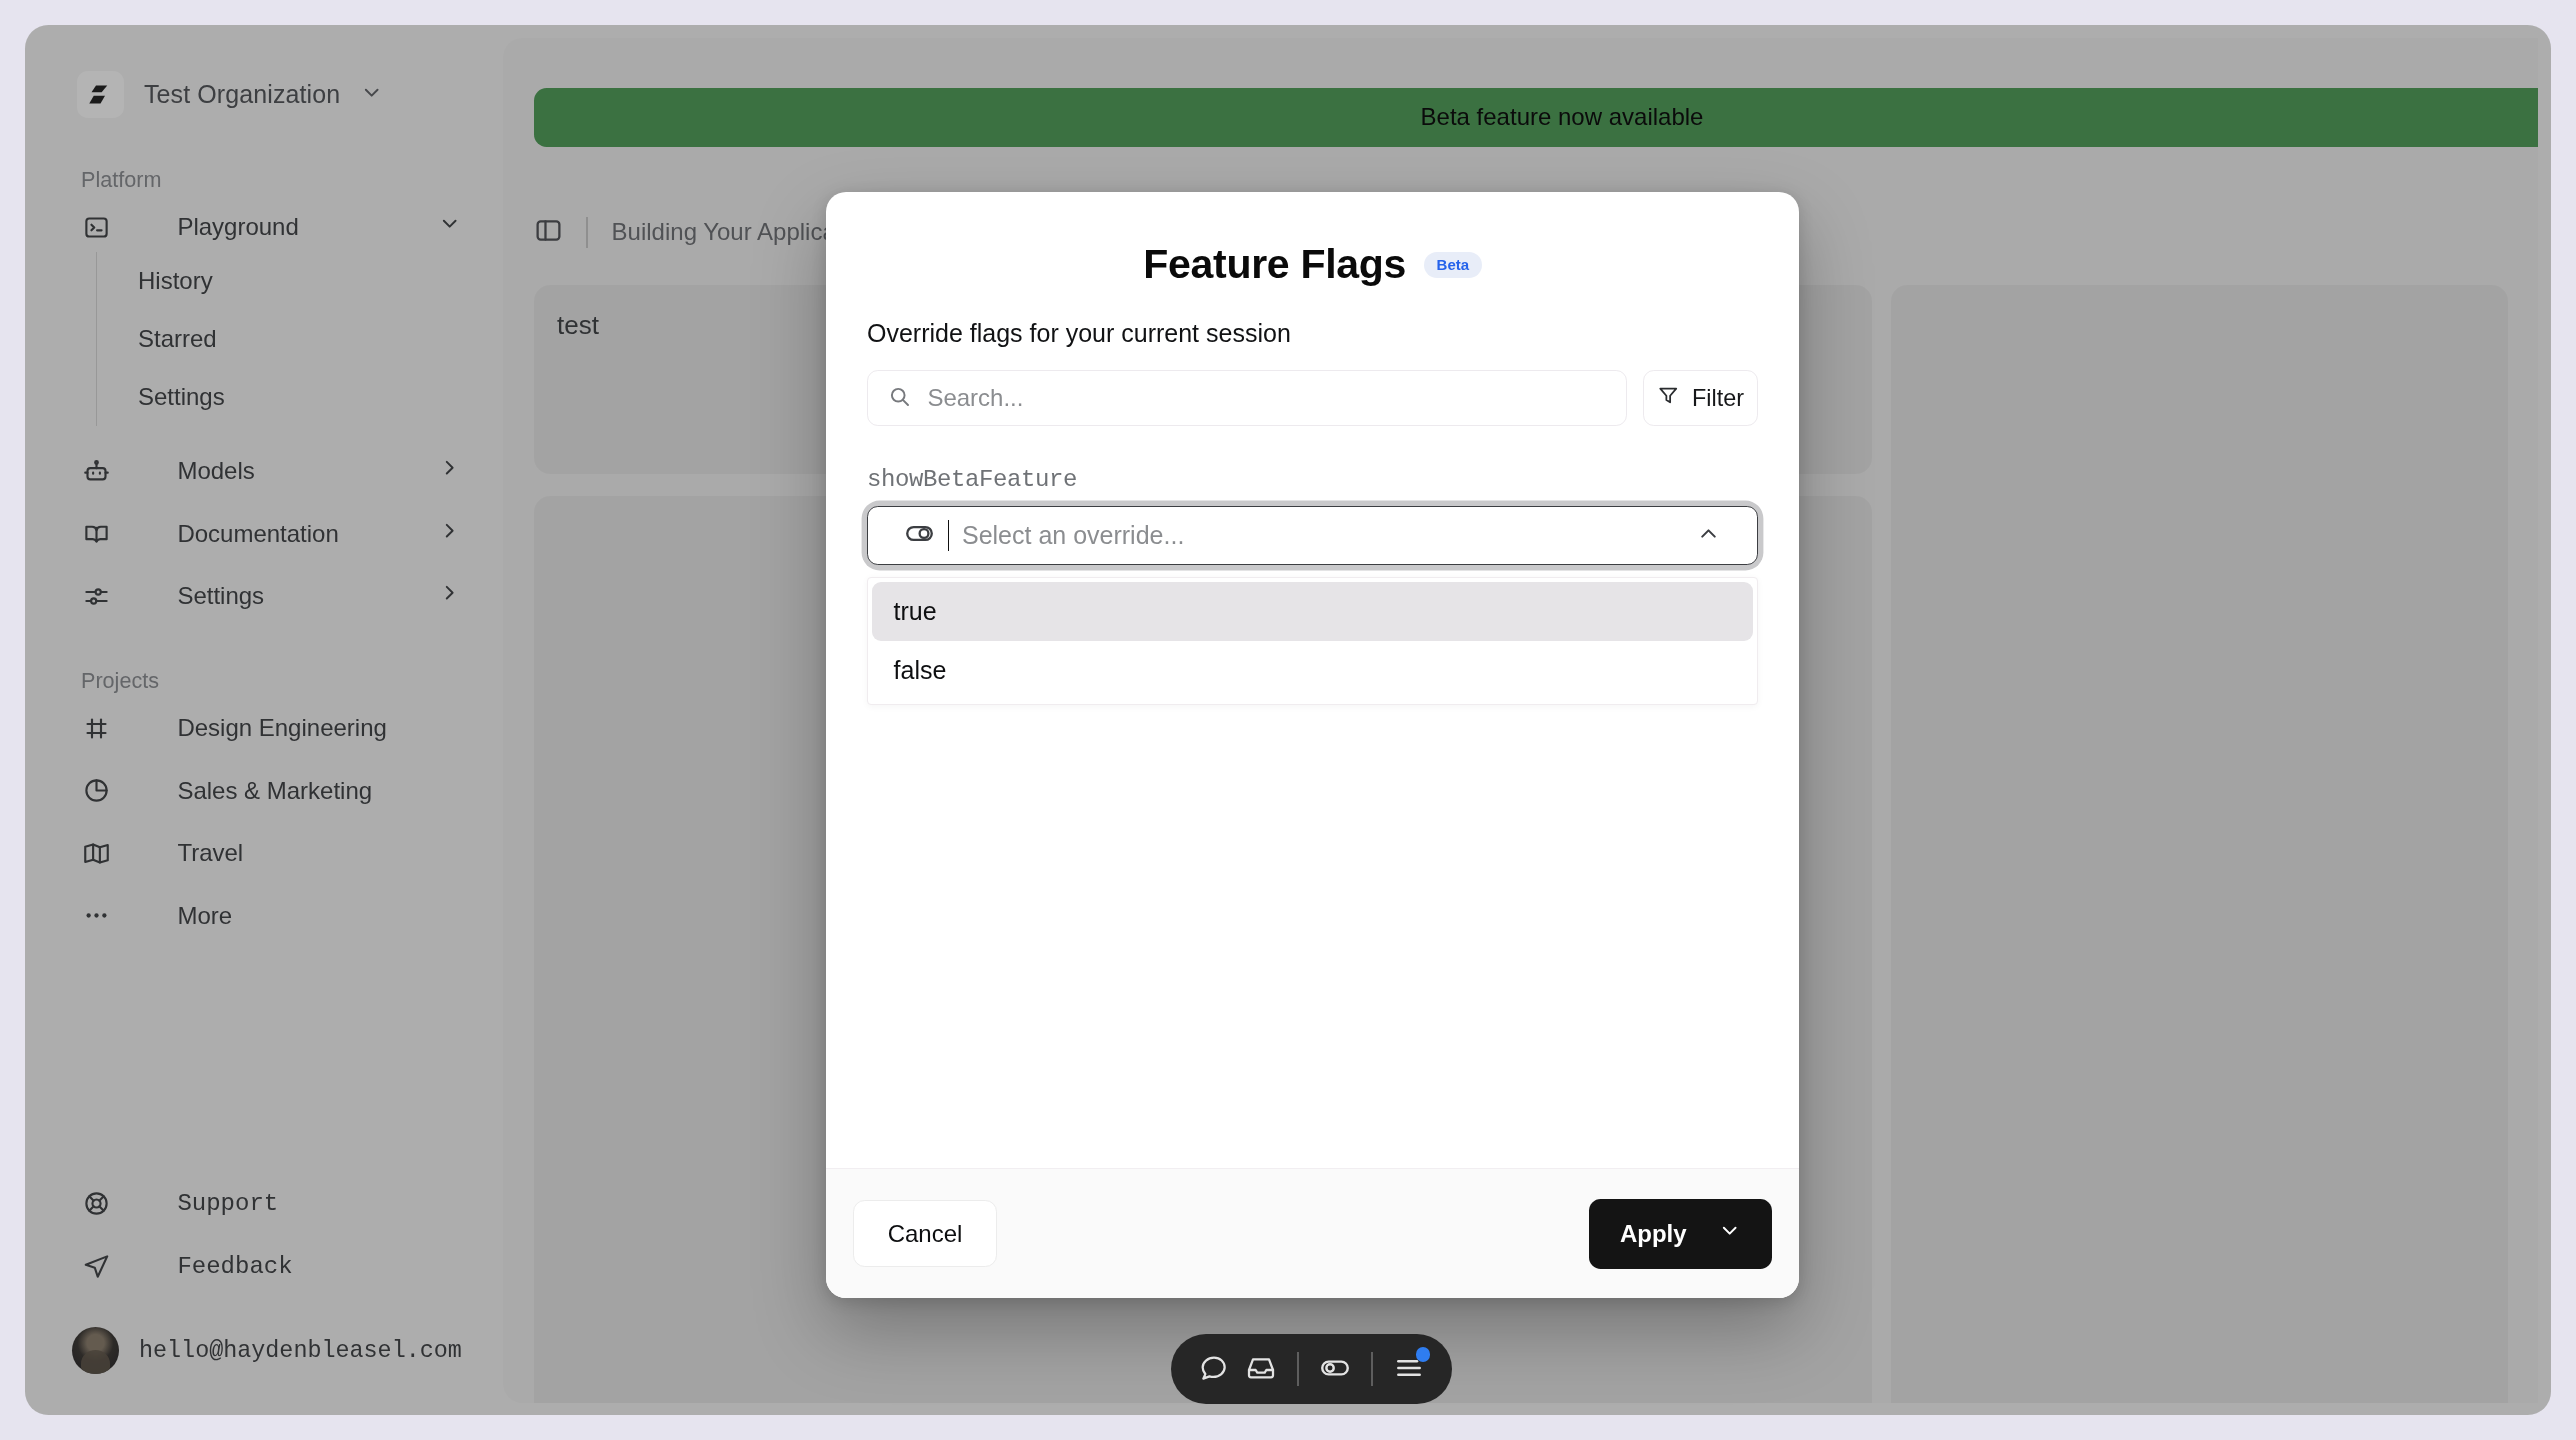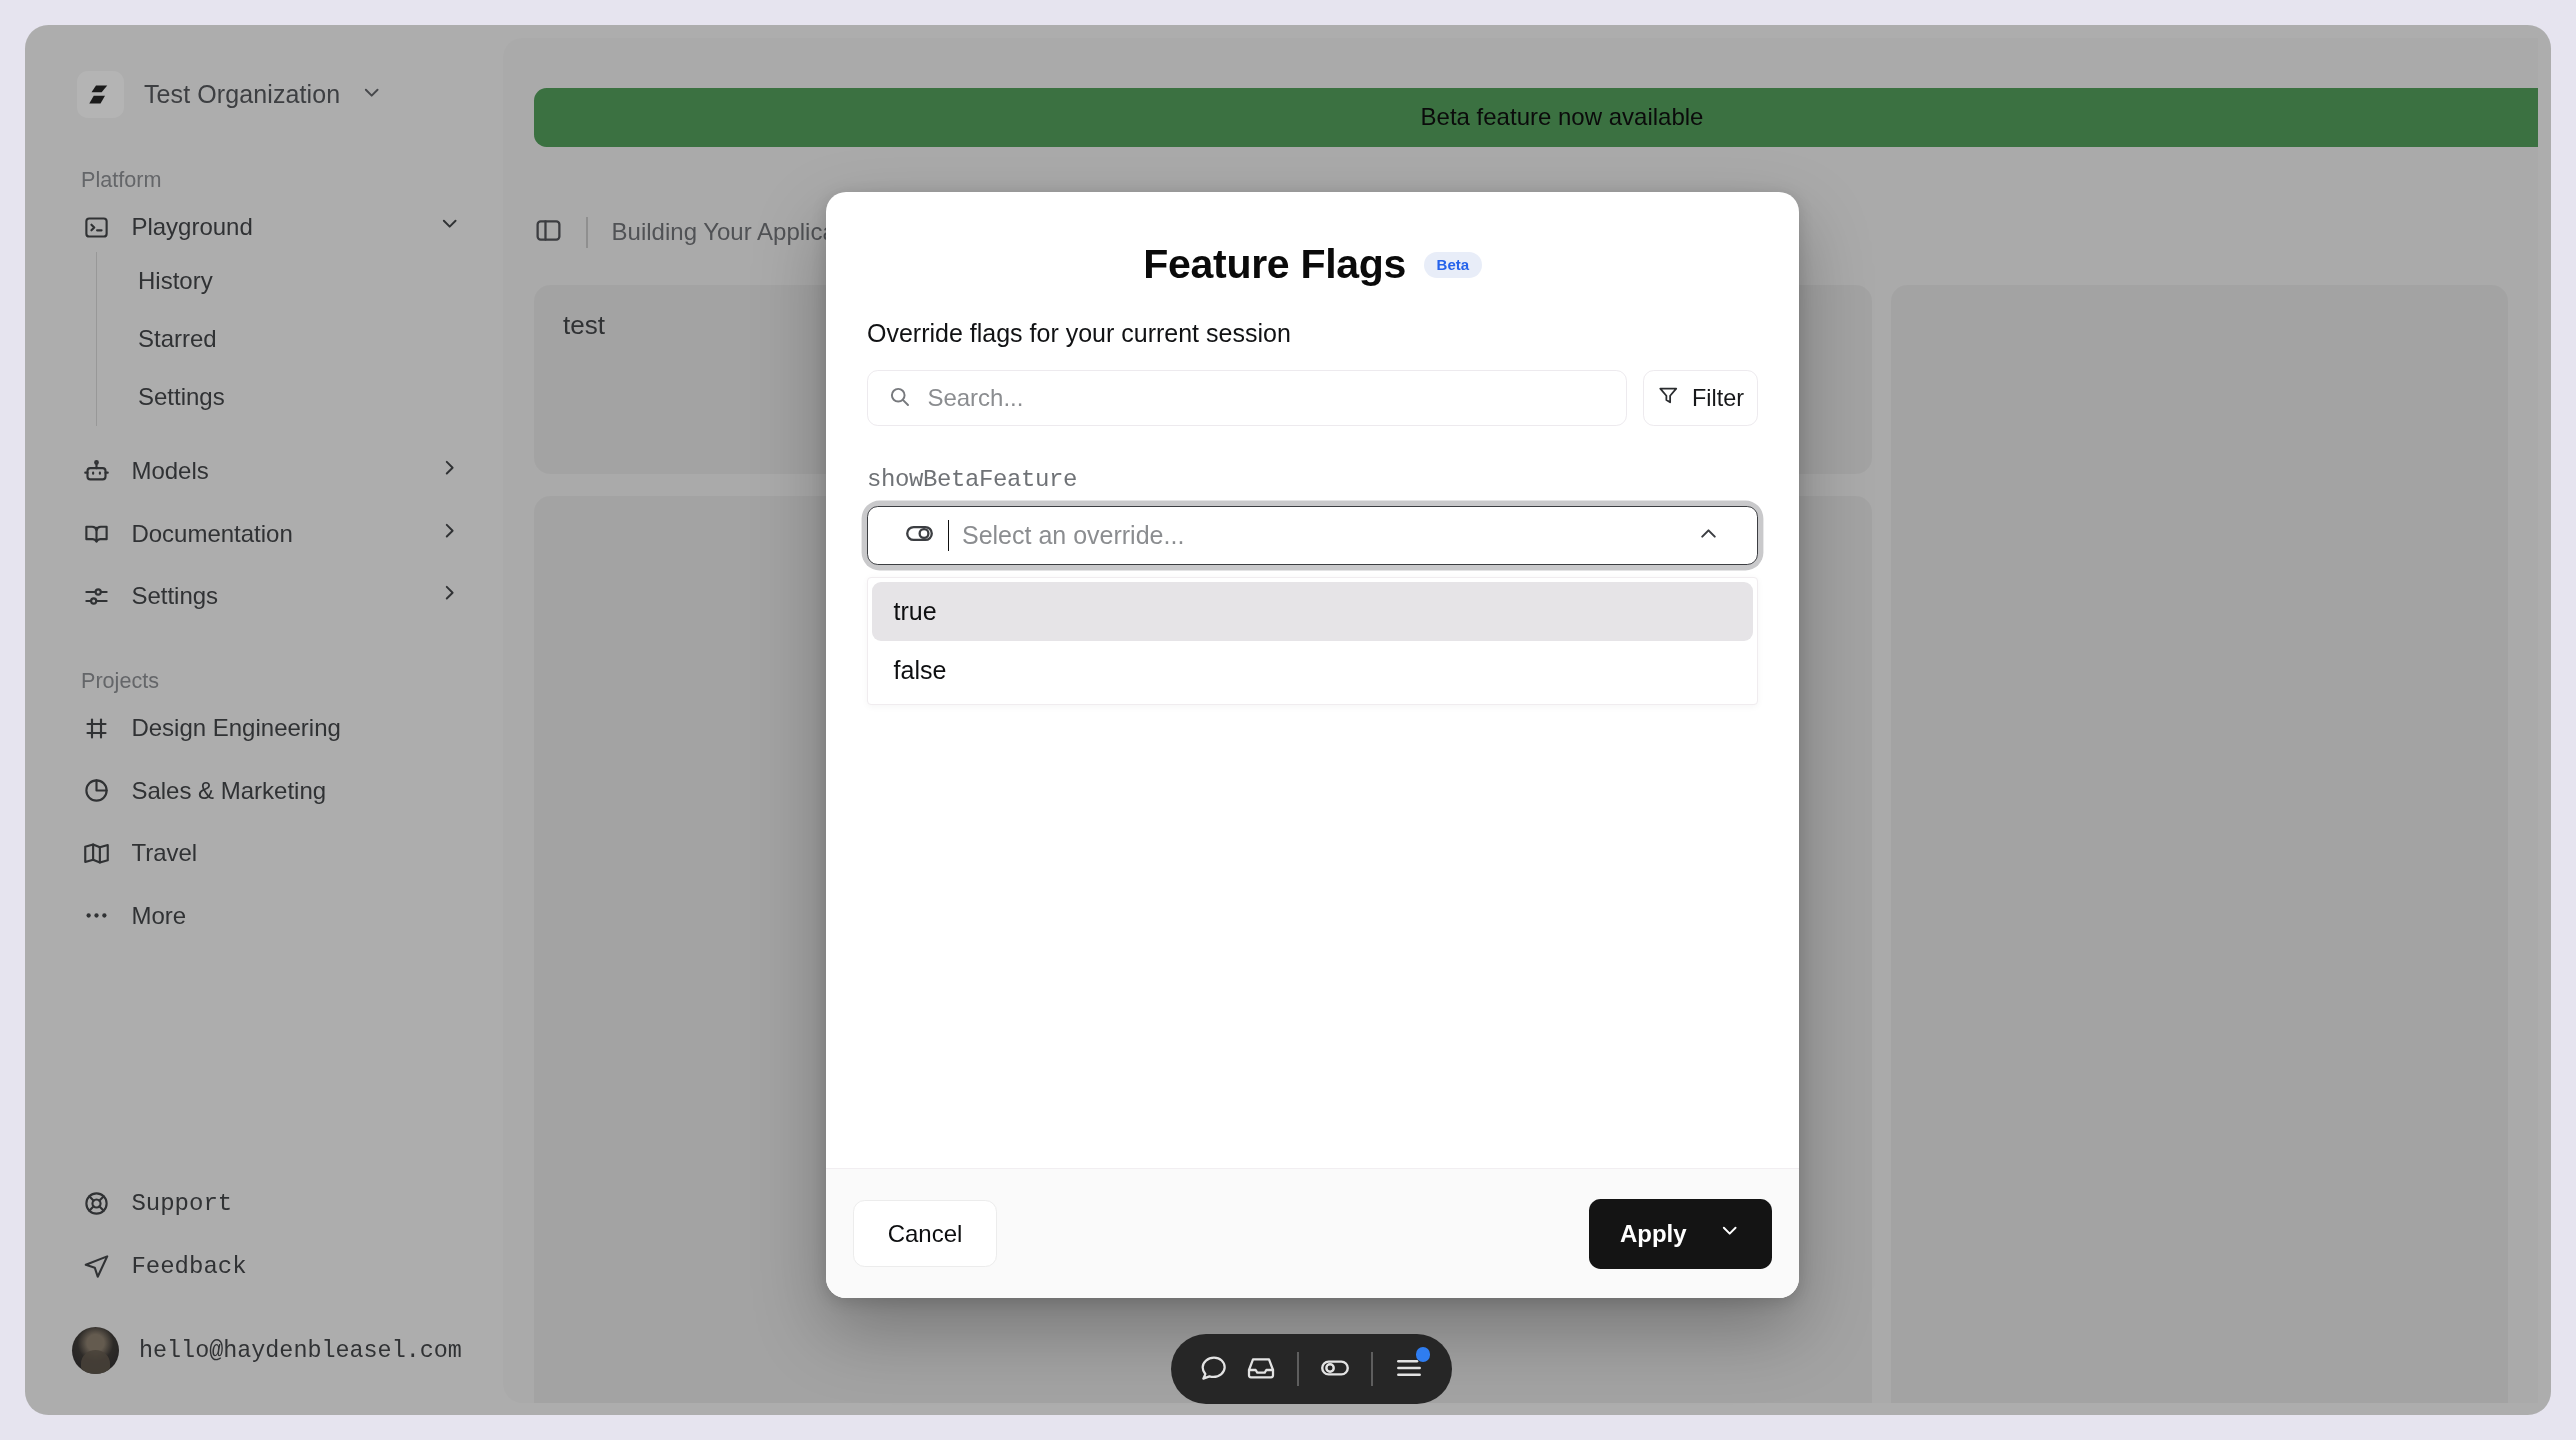--- a/index.html
+++ b/index.html
@@ -45,21 +45,21 @@
     font-size: 21.6px; color: #6d6f73;
     margin: 47px 0 9px 56px;
   }
   .nav-item {
     display: flex; align-items: center; gap: 20px;
     height: 50px; margin: 0 31px 0 52px;
     padding: 0 10.8px 0 5.4px; border-radius: 10.8px;
     color: #2e3033; font-size: 24px;
   }
   .nav-item .ico { width: 29px; height: 29px; flex: none; display:flex; align-items:center; justify-content:center; }
-  .nav-item .lbl { flex: 1 1 auto; white-space: nowrap; }
+  .nav-item .lbl { flex: 1 1 auto; white-space: nowrap; margin-left: 46px; }
   .sub-wrap { margin-left: 71px; border-left: 1.8px solid rgba(0,0,0,0.13); padding-left: 0; }
   .sub-item {
     height: 58px; display: flex; align-items: center;
     padding-left: 41px; font-size: 24px; color: #2e3033;
   }
 
   .side-bottom { position: absolute; left: 0; bottom: 41px; width: 478px; font-family: Liberation Mono, monospace; }
   .avatar-row {
     display: flex; align-items: center; gap: 20px;
     margin: 36px 0 0 47px;
@@ -100,21 +100,21 @@
 
   .ph-card {
     position: absolute; left: 31px;
     background: rgba(0,0,0,0.045);
     border-radius: 16px;
   }
   #ph-card-1 { top: 247px; width: 1338px; height: 189px; }
   #ph-card-2 { top: 458px; width: 1338px; height: 932px; }
   #ph-card-3 { top: 247px; left: 1388px; width: 617px; height: 1143px; }
   #test-label {
-    position: absolute; left: 60px; top: 272px;
+    position: absolute; left: 54px; top: 272px;
     font-size: 26px; color: #2e3033;
   }
 
   
   #overlay {
     position: absolute; left: 0; top: 0; right: 0; bottom: 0;
     background: rgba(60,60,60,0.18);
   }
 
   

